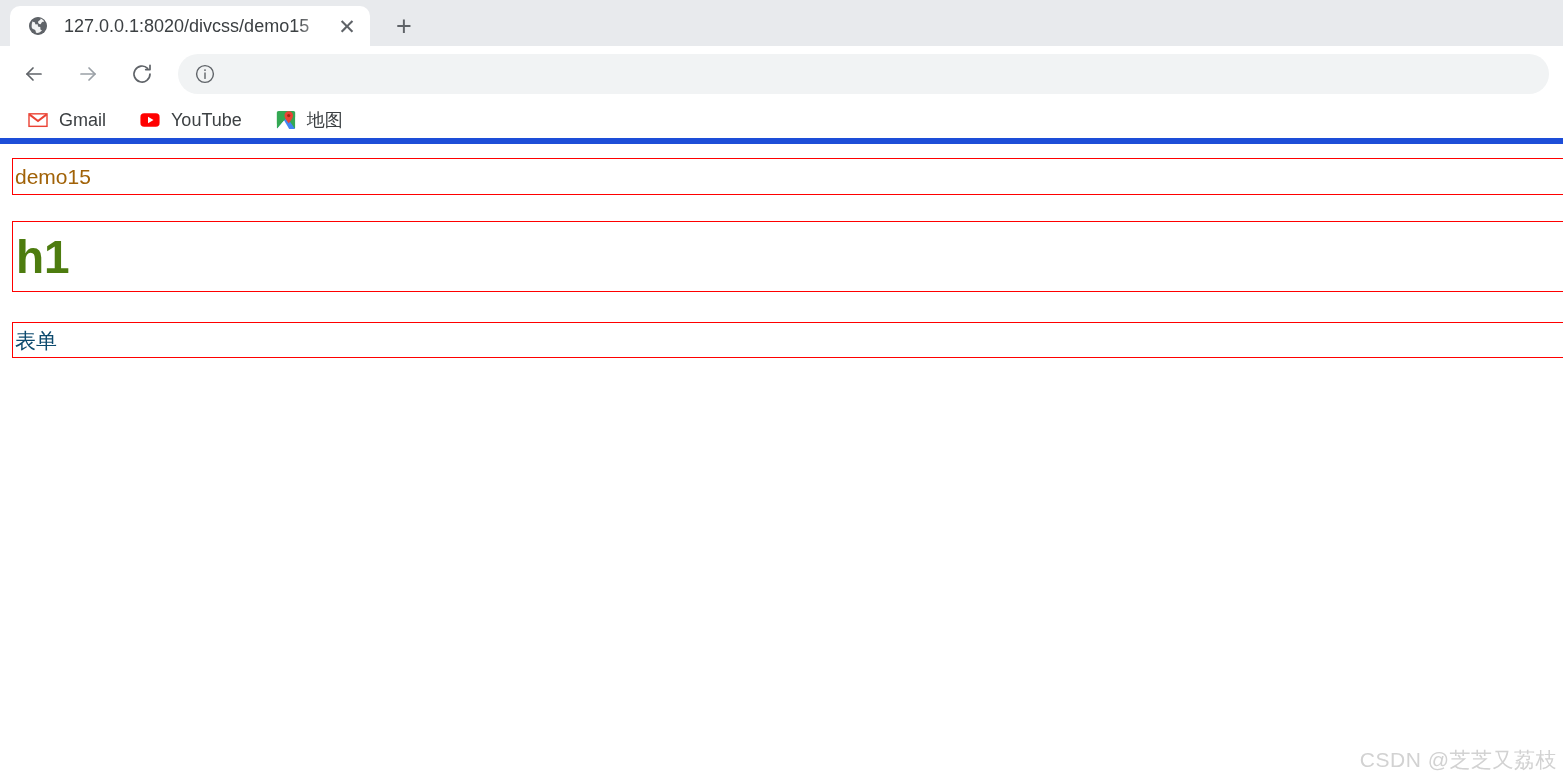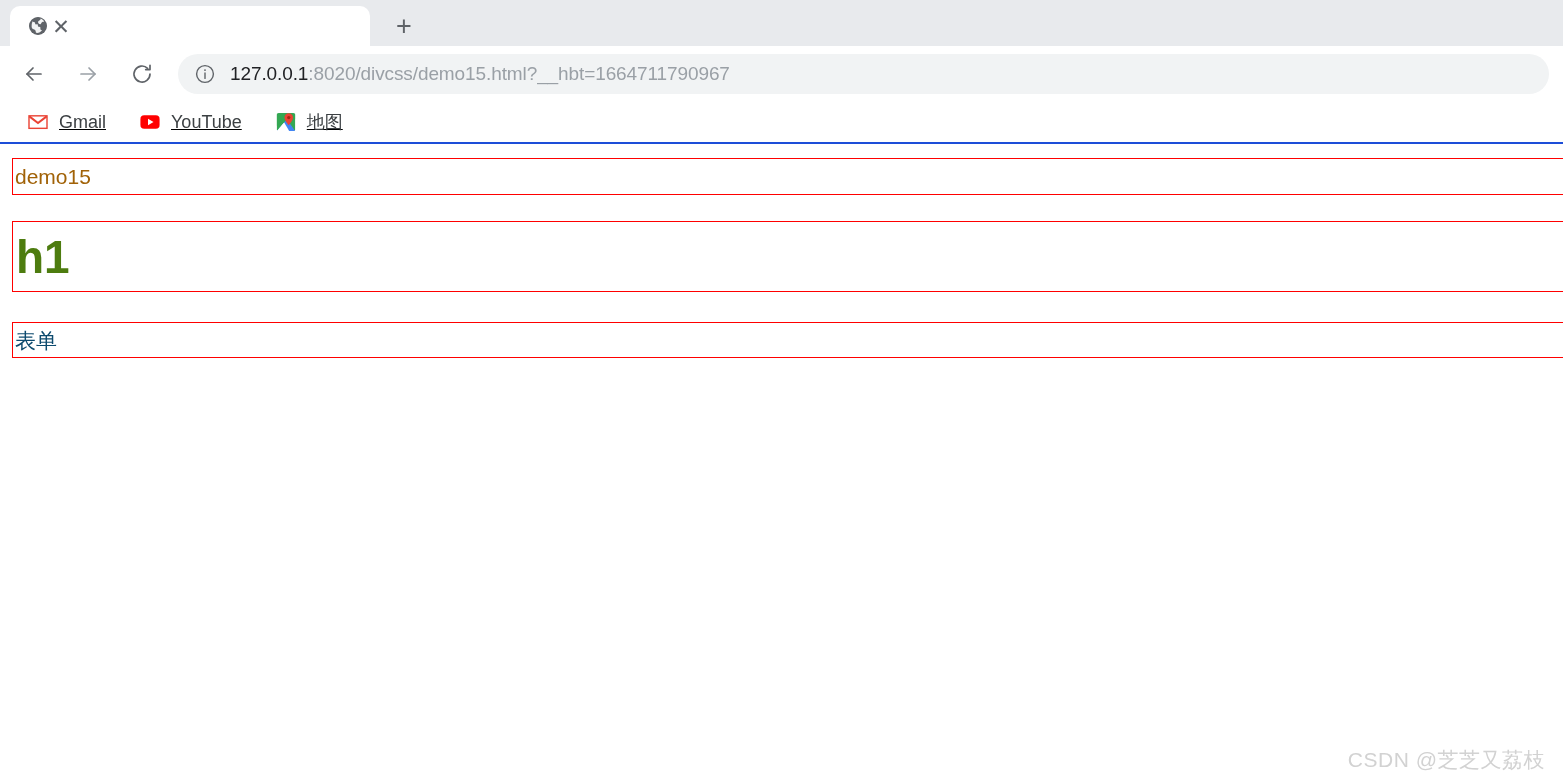--- a/index.html
+++ b/index.html
@@ -139,23 +139,22 @@
   .omnibox-url .host { color: #202124; }
 
   
   .bookmarks {
     height: 42px;
     background: #ffffff;
     display: flex;
     align-items: center;
     padding-left: 18px;
     box-sizing: border-box;
-    border-bottom: 2px solid #1d4ed8;
-    flex: 0 0 auto;
-    text-decoration: underline;
+    border-bottom: 6px solid #1d4ed8;
+    flex: 0 0 auto;
   }
   .bookmark {
     display: flex;
     align-items: center;
     height: 32px;
     padding: 0 10px;
     border-radius: 4px;
     margin-right: 14px;
     cursor: pointer;
   }
@@ -223,21 +222,21 @@
   }
   .box-form .txt {
     font-size: 21px;
     color: #0c4a6e;
     line-height: 1;
   }
 
   
   .watermark {
     position: absolute;
-    right: 18px;
+    right: 6px;
     bottom: 10px;
     font-size: 21px;
     color: #d2d2d2;
     white-space: nowrap;
     letter-spacing: 0.5px;
     user-select: none;
   }
 </style>
 </head>
 <body>
@@ -247,20 +246,21 @@
   <div class="tabstrip">
     <div class="tab">
       <span class="tab-favicon">
         <svg width="20" height="20" viewBox="0 0 20 20">
           <circle cx="10" cy="10" r="9" fill="#5f6368"></circle>
           <path d="M10 1.6a8.4 8.4 0 0 0 0 16.8 8.4 8.4 0 0 0 0-16.8z" fill="#5f6368"></path>
           <path d="M4.2 5.3c1.1.9 1.9.5 2.6 1.2.5.5.1 1.3.7 1.7.7.5 1.6-.2 2.2.4.5.5-.1 1.4.4 1.9.6.6 1.7.1 2.2.8.4.6-.2 1.6.2 2.2.3.5 1 .5 1.5.8-1.3 1.9-3.6 2.9-6 2.5-.3-1-.2-2.2-1-2.9-.8-.7-2-.6-2.7-1.4-.8-.9-.7-2.3-.6-3.5.1-1.4.3-2.8 1.3-3.8z" fill="#ffffff" opacity="0.92"></path>
           <path d="M12.6 2.4c1.5.6 2.8 1.7 3.6 3.1-.8.4-1.8.3-2.5.9-.6.5-.6 1.5-1.3 1.8-.6.3-1.3-.3-1.8-.8-.4-.5-.7-1.2-.4-1.8.4-.9 1.6-1 2.1-1.8.3-.4.3-1 .3-1.4z" fill="#ffffff" opacity="0.92"></path>
         </svg>
       </span>
+      <span class="tab-title">127.0.0.1:8020/divcss/demo15</span>
       <span class="tab-close">✕</span>
     </div>
     <div class="newtab">+</div>
   </div>
 
   <div class="toolbar">
     <div class="nav-btn back">
       <svg width="24" height="24" viewBox="0 0 24 24" fill="none" stroke="#5f6368" stroke-width="1.7" stroke-linecap="round" stroke-linejoin="round">
         <line x1="19" y1="12" x2="5" y2="12"></line>
         <polyline points="11,18 5,12 11,6"></polyline>
@@ -280,21 +280,20 @@
     </div>
 
     <div class="omnibox">
       <span class="omnibox-info">
         <svg width="22" height="22" viewBox="0 0 22 22" fill="none" stroke="#5f6368" stroke-width="1.4">
           <circle cx="11" cy="11" r="8.4"></circle>
           <line x1="11" y1="10" x2="11" y2="15.4" stroke-linecap="round"></line>
           <circle cx="11" cy="7.1" r="0.95" fill="#5f6368" stroke="none"></circle>
         </svg>
       </span>
-      <span class="omnibox-url"><span class="host">127.0.0.1</span><span>:8020/divcss/demo15.html?__hbt=1664711790967</span></span>
     </div>
   </div>
 
   <div class="bookmarks">
 
     <div class="bookmark">
       <span class="bookmark-icon">
         <svg width="20" height="20" viewBox="0 0 24 20">
           <path d="M1.6 3.2 12 11.2 22.4 3.2" fill="none" stroke="#ea4335" stroke-width="2.4"></path>
           <rect x="1.2" y="2.6" width="21.6" height="15" fill="none" stroke="#ea4335" stroke-width="1.7"></rect>

